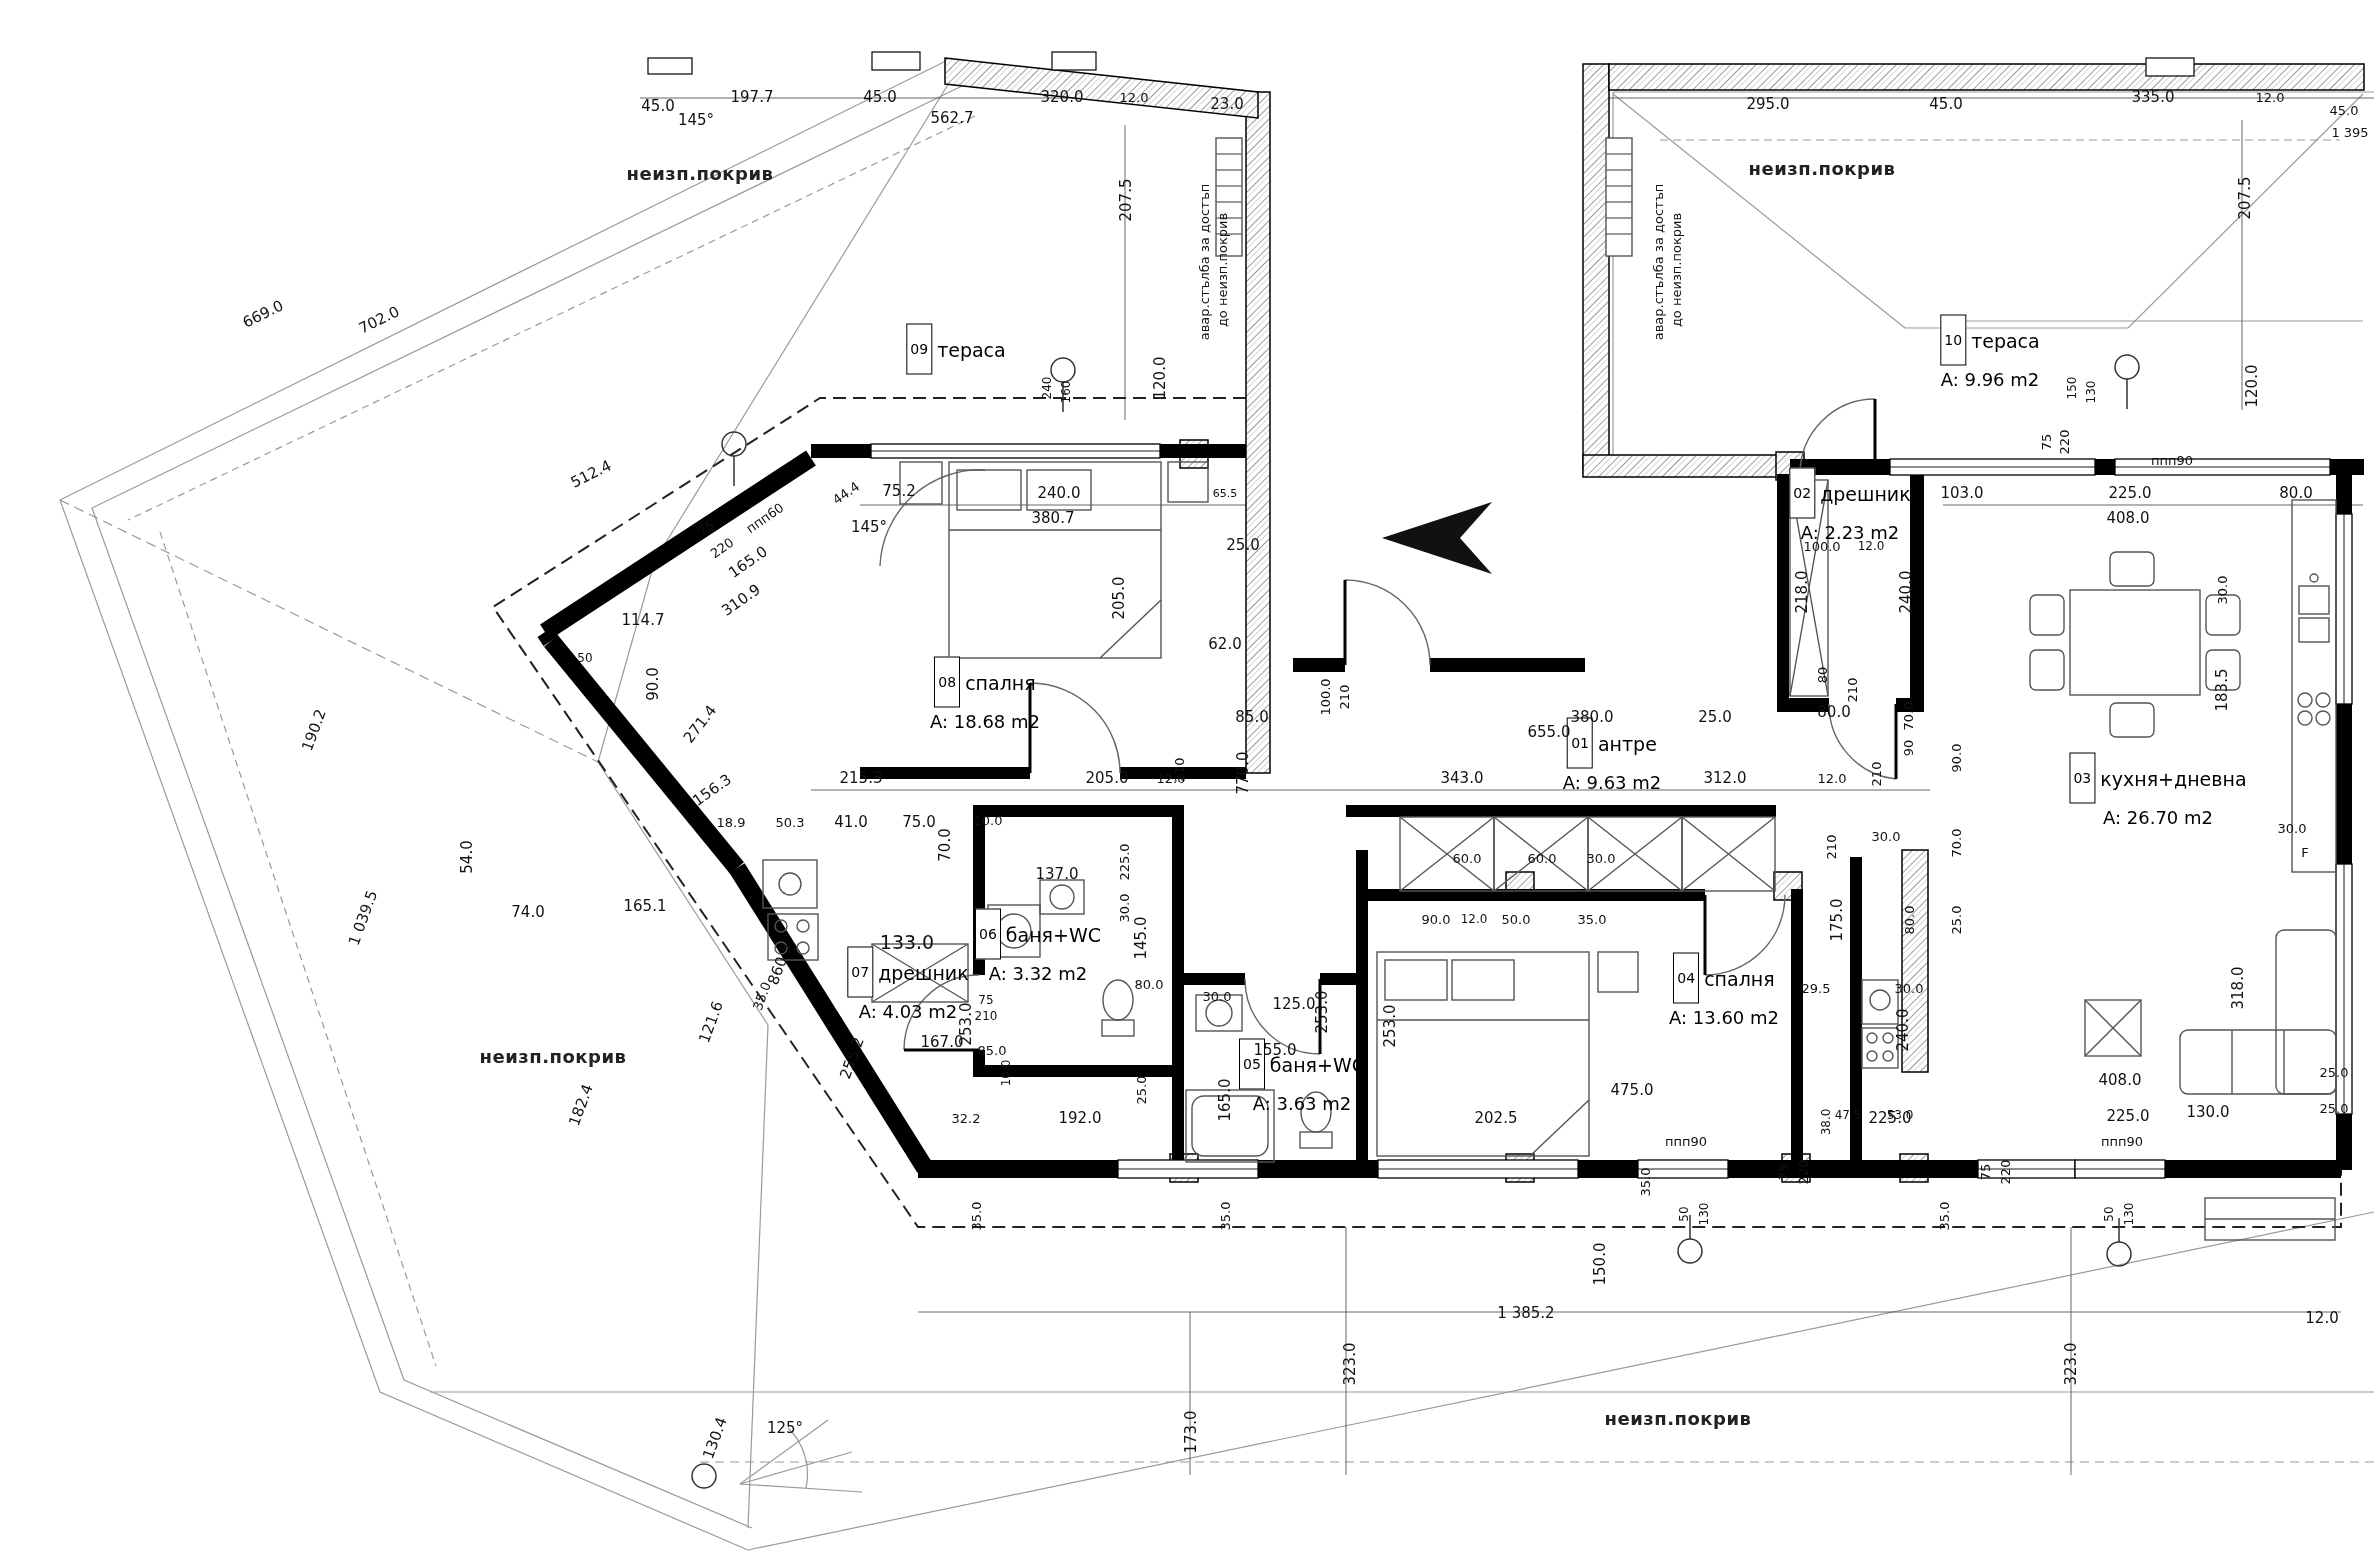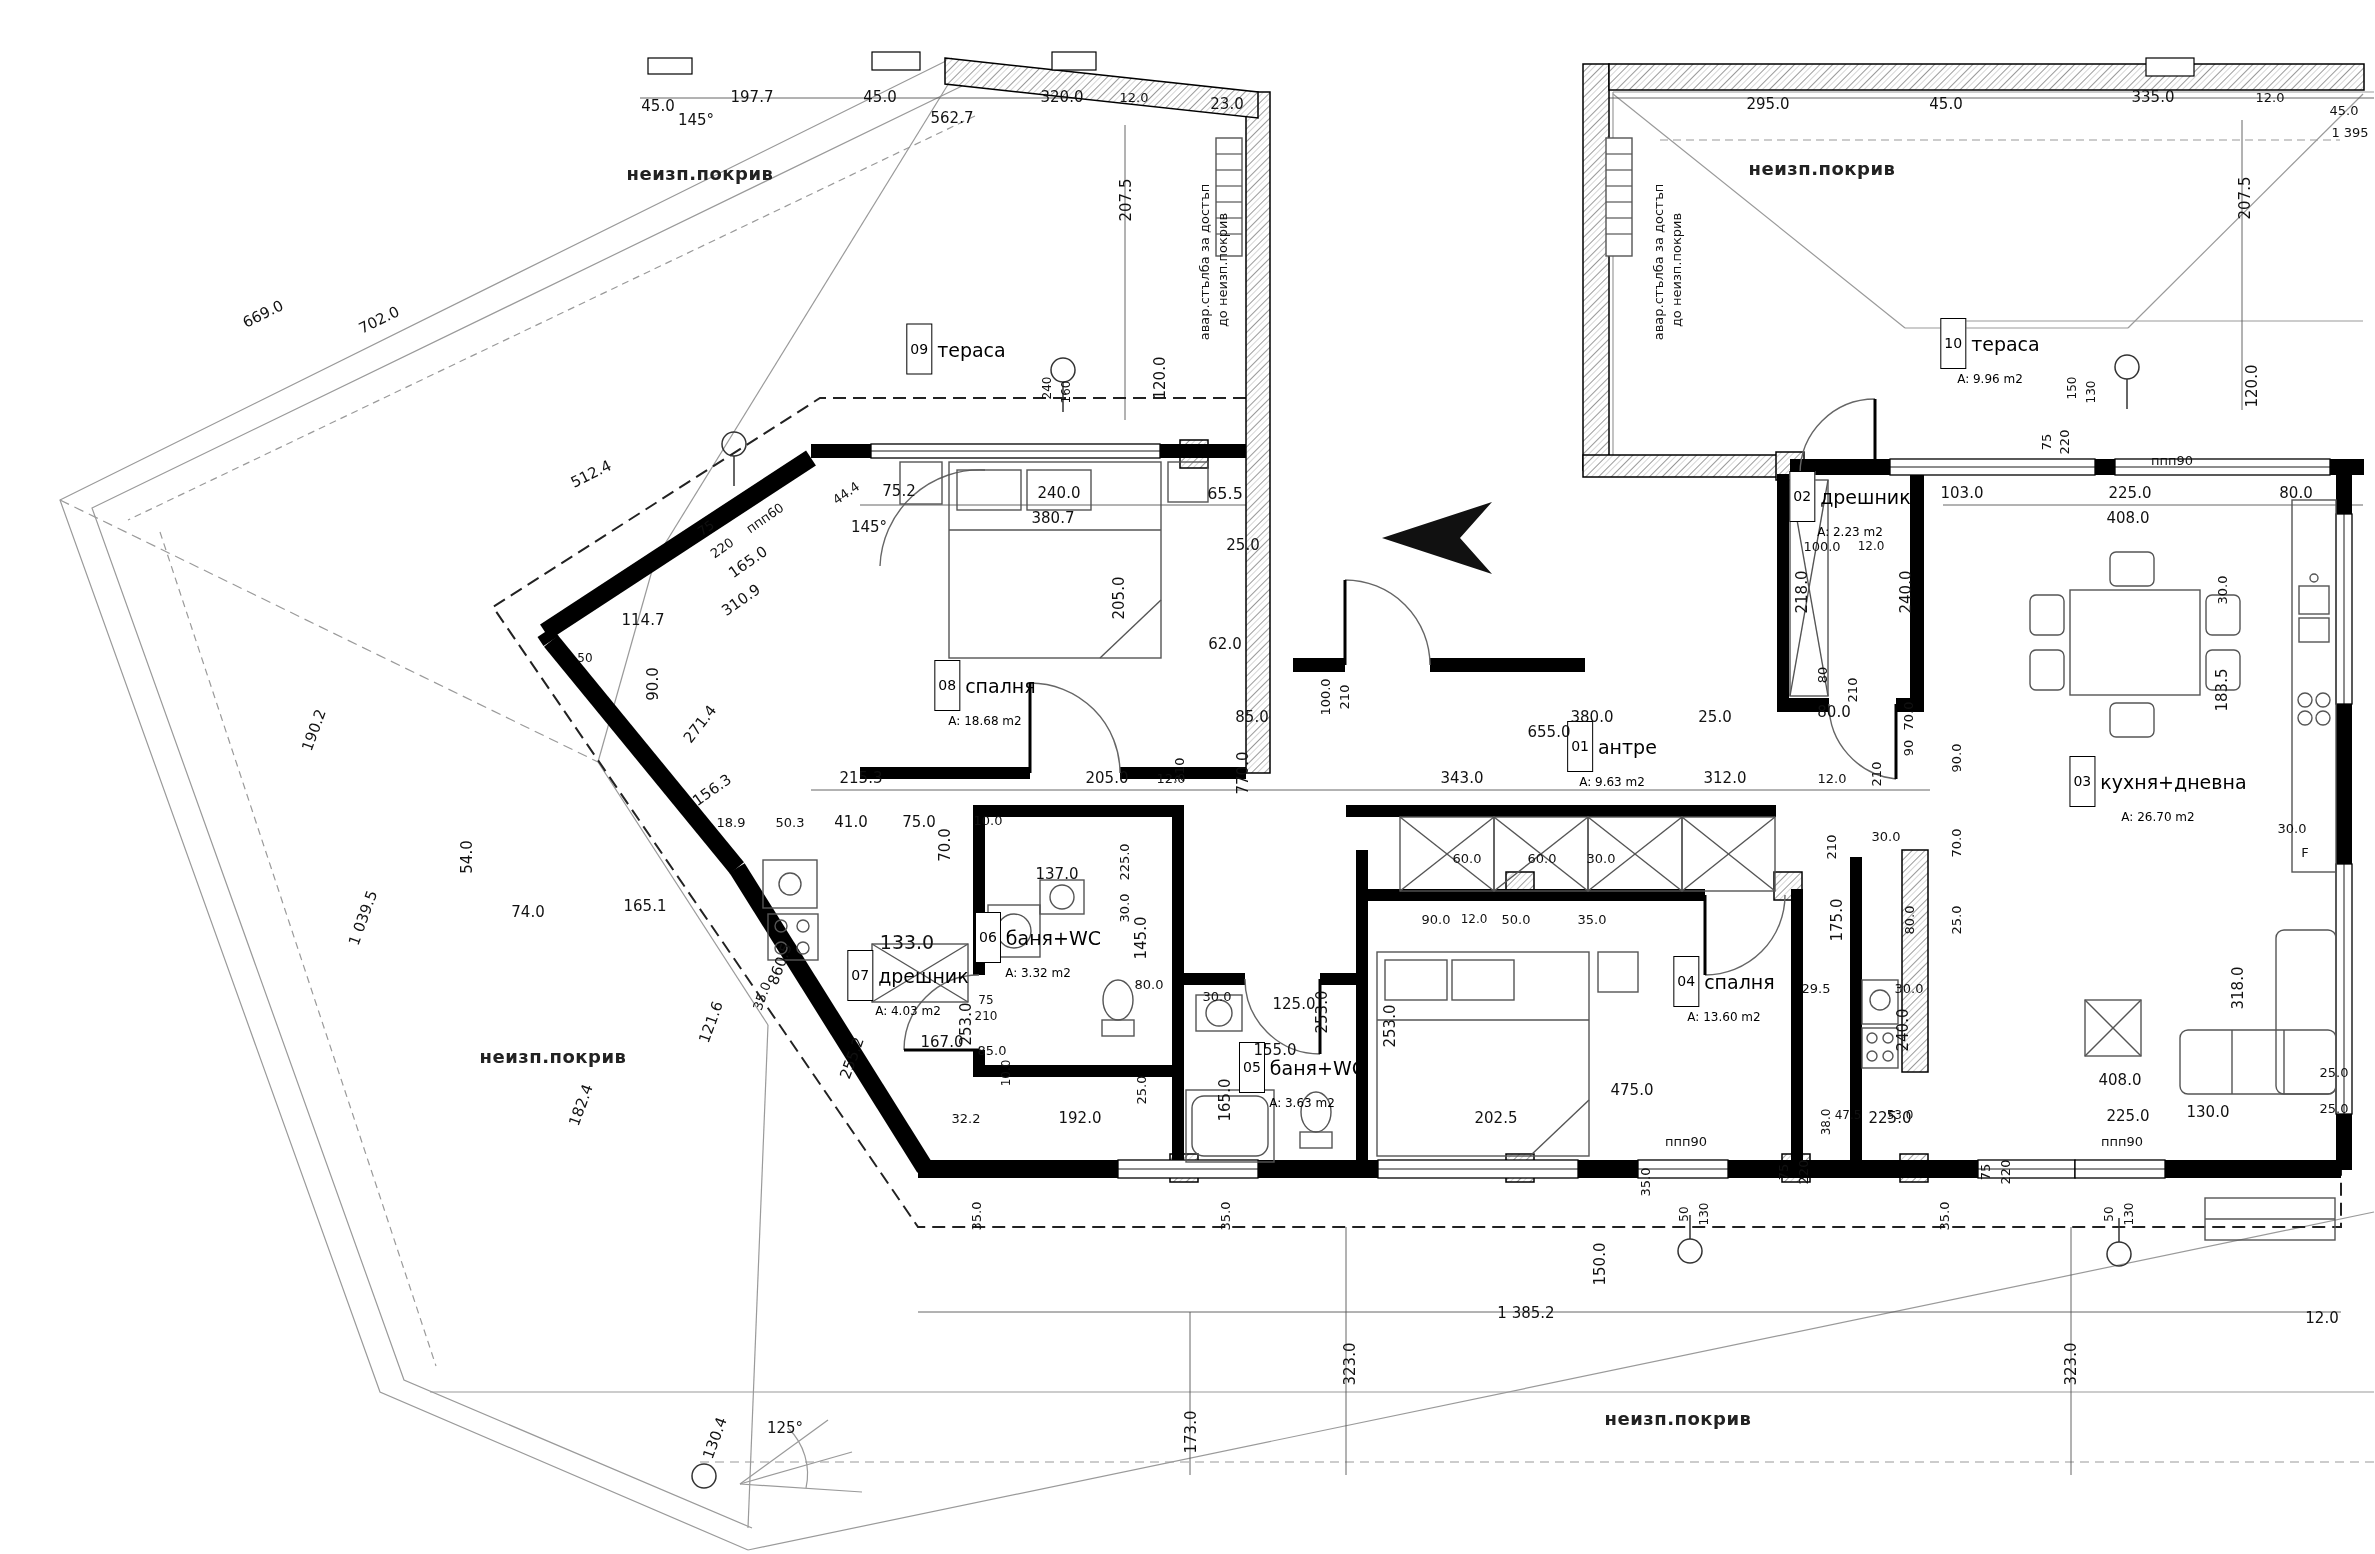--- a/index.html
+++ b/index.html
@@ -5,21 +5,21 @@
   html,body{margin:0;padding:0;background:#ffffff;}
   .canvas{position:relative;width:2375px;height:1554px;background:#fff;overflow:hidden;
           font-family:"DejaVu Sans", sans-serif;}
   svg{position:absolute;left:0;top:0;}
   .layer{position:absolute;left:0;top:0;width:100%;height:100%;pointer-events:none;}
   .dim{position:absolute;color:#111;white-space:nowrap;transform-origin:center;}
   .room-label{position:absolute;transform:translate(-50%,-50%);text-align:center;color:#000;white-space:nowrap;}
   .room-title{display:flex;align-items:center;gap:5px;justify-content:center;}
   .room-num{border:1.5px solid #000;padding:16px 3px;font-size:14px;line-height:17px;background:#fff;}
   .room-name{font-size:19px;}
-  .room-area{font-size:12px;margin-top:3px;}
+  .room-area{font-size:18px;margin-top:3px;}
   .roof-label{position:absolute;transform:translate(-50%,-50%);font-size:18px;font-weight:600;color:#222;letter-spacing:0.5px;white-space:nowrap;}
 </style>
 </head>
 <body>
 
 <div class="canvas">
 
 <svg width="2375" height="1554" viewBox="0 0 2375 1554">
   <defs>
     <pattern id="wallhatch" width="9" height="9" patternUnits="userSpaceOnUse" patternTransform="rotate(45)">
@@ -462,21 +462,21 @@
       <div class="dim" style="left: 790px; top: 822px; font-size: 13px; transform: translate(-50%, -50%) rotate(0deg);">50.3</div>
       <div class="dim" style="left: 851px; top: 822px; font-size: 15px; transform: translate(-50%, -50%) rotate(0deg);">41.0</div>
       <div class="dim" style="left: 919px; top: 822px; font-size: 15px; transform: translate(-50%, -50%) rotate(0deg);">75.0</div>
       <div class="dim" style="left: 945px; top: 845px; font-size: 15px; transform: translate(-50%, -50%) rotate(-90deg);">70.0</div>
       <div class="dim" style="left: 988px; top: 820px; font-size: 13px; transform: translate(-50%, -50%) rotate(0deg);">10.0</div>
       <div class="dim" style="left: 861px; top: 778px; font-size: 15px; transform: translate(-50%, -50%) rotate(0deg);">215.3</div>
       <div class="dim" style="left: 1107px; top: 778px; font-size: 15px; transform: translate(-50%, -50%) rotate(0deg);">205.0</div>
       <div class="dim" style="left: 1171px; top: 778px; font-size: 13px; transform: translate(-50%, -50%) rotate(0deg);">12.0</div>
       <div class="dim" style="left: 1059px; top: 493px; font-size: 15px; transform: translate(-50%, -50%) rotate(0deg);">240.0</div>
       <div class="dim" style="left: 1053px; top: 518px; font-size: 15px; transform: translate(-50%, -50%) rotate(0deg);">380.7</div>
-      <div class="dim" style="left: 1225px; top: 493px; font-size: 16px; transform: translate(-50%, -50%) rotate(0deg);">65.5</div>
+      <div class="dim" style="left: 1225px; top: 493px; font-size: 11px; transform: translate(-50%, -50%) rotate(0deg);">65.5</div>
       <div class="dim" style="left: 1243px; top: 545px; font-size: 15px; transform: translate(-50%, -50%) rotate(0deg);">25.0</div>
       <div class="dim" style="left: 1119px; top: 598px; font-size: 15px; transform: translate(-50%, -50%) rotate(-90deg);">205.0</div>
       <div class="dim" style="left: 1225px; top: 644px; font-size: 15px; transform: translate(-50%, -50%) rotate(0deg);">62.0</div>
       <div class="dim" style="left: 1252px; top: 717px; font-size: 15px; transform: translate(-50%, -50%) rotate(0deg);">85.0</div>
       <div class="dim" style="left: 1325px; top: 697px; font-size: 13px; transform: translate(-50%, -50%) rotate(-90deg);">100.0</div>
       <div class="dim" style="left: 1344px; top: 697px; font-size: 13px; transform: translate(-50%, -50%) rotate(-90deg);">210</div>
       <div class="dim" style="left: 1243px; top: 773px; font-size: 15px; transform: translate(-50%, -50%) rotate(-90deg);">770.0</div>
       <div class="dim" style="left: 1179px; top: 770px; font-size: 13px; transform: translate(-50%, -50%) rotate(-90deg);">210</div>
       <div class="dim" style="left: 1462px; top: 778px; font-size: 15px; transform: translate(-50%, -50%) rotate(0deg);">343.0</div>
       <div class="dim" style="left: 1725px; top: 778px; font-size: 15px; transform: translate(-50%, -50%) rotate(0deg);">312.0</div>

